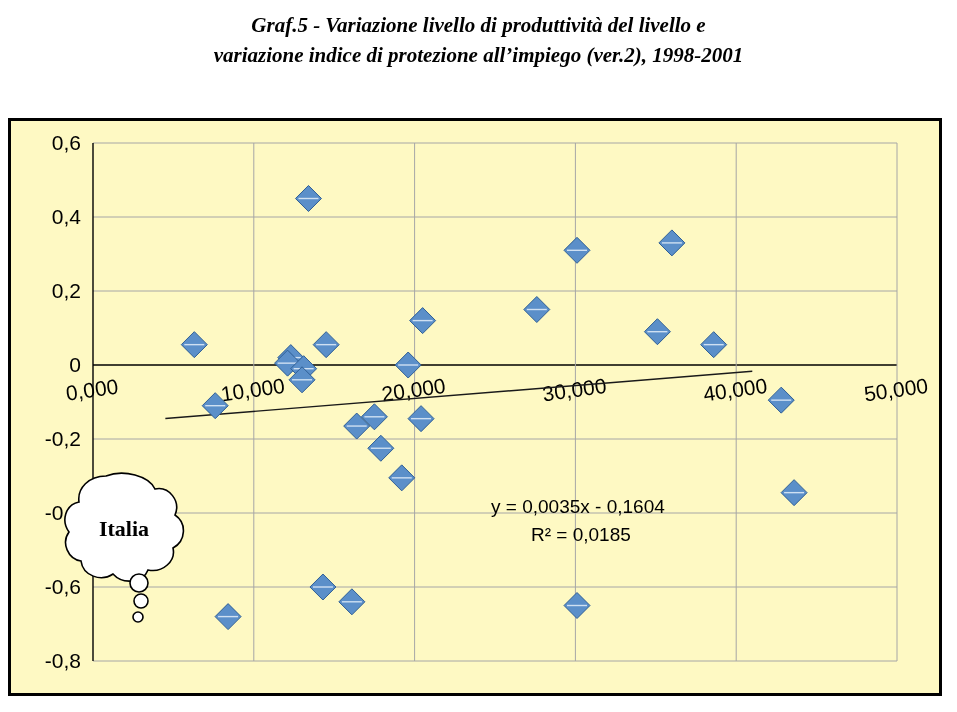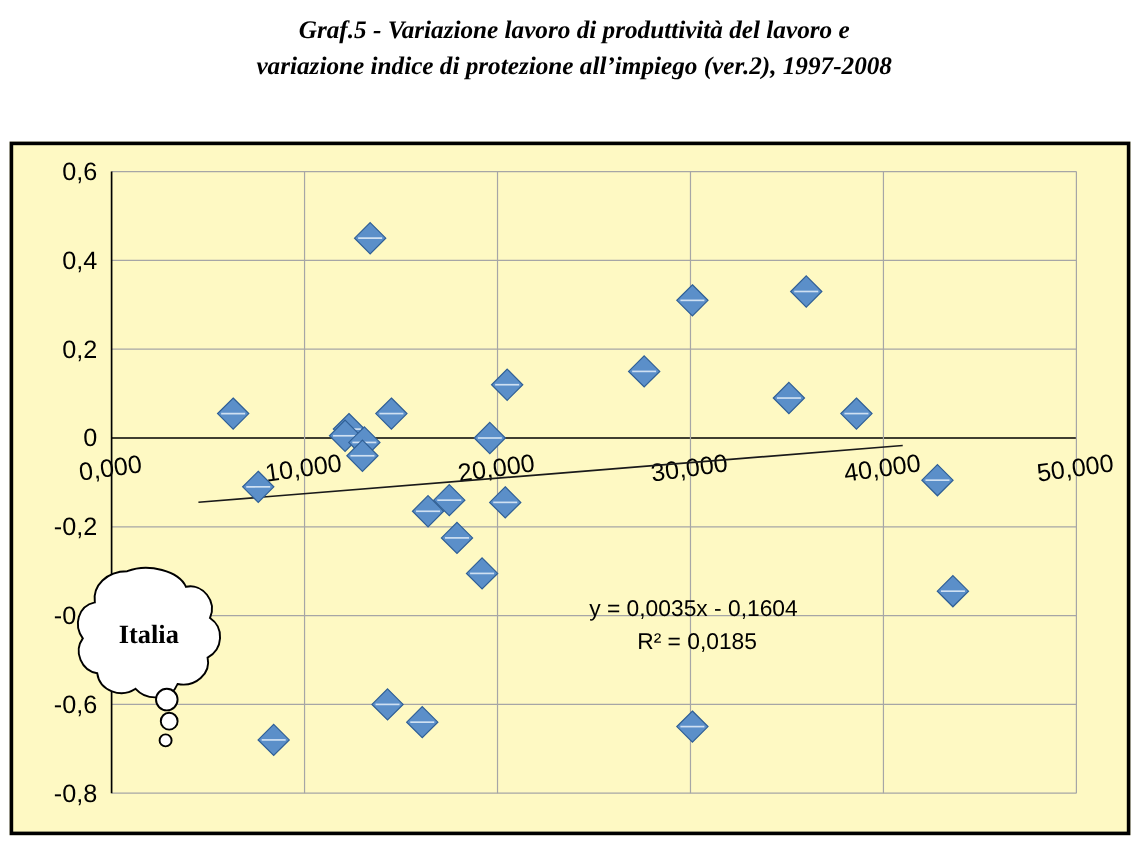--- a/index.html
+++ b/index.html
@@ -79,22 +79,22 @@
   .callout-shape {
     fill: #ffffff;
     stroke: #000000;
     stroke-width: 1.6;
   }
 </style>
 </head>
 <body>
 
 <div id="title">
-  <span class="line">Graf.5 - Variazione lavoro di produttività del lavoro e</span>
-  <span class="line">variazione indice di protezione all’impiego (ver.2), 1997-2008</span>
+  <span class="line">Graf.5 - Variazione livello di produttività del livello e</span>
+  <span class="line">variazione indice di protezione all’impiego (ver.2), 1998-2001</span>
 </div>
 
 <div id="chart-frame">
   <div id="plot-wrap">
     <svg class="chart" id="chart-svg" width="928" height="572" viewBox="0 0 928 572">
         <line x1="82" y1="22" x2="886" y2="22" stroke="#a6a6a6" stroke-width="1"></line>
         <line x1="82" y1="95.99999999999989" x2="886" y2="95.99999999999989" stroke="#a6a6a6" stroke-width="1"></line>
         <line x1="82" y1="170" x2="886" y2="170" stroke="#a6a6a6" stroke-width="1"></line>
         <line x1="82" y1="243.99999999999994" x2="886" y2="243.99999999999994" stroke="#000000" stroke-width="1.4"></line>
         <line x1="82" y1="317.99999999999994" x2="886" y2="317.99999999999994" stroke="#a6a6a6" stroke-width="1"></line>

